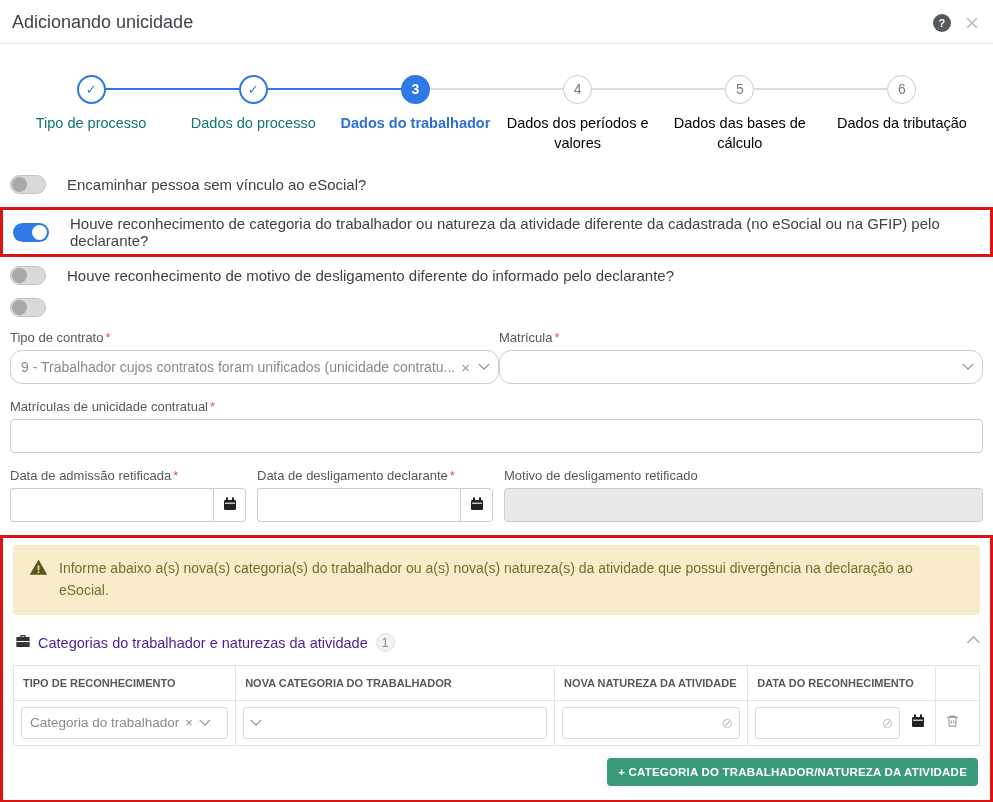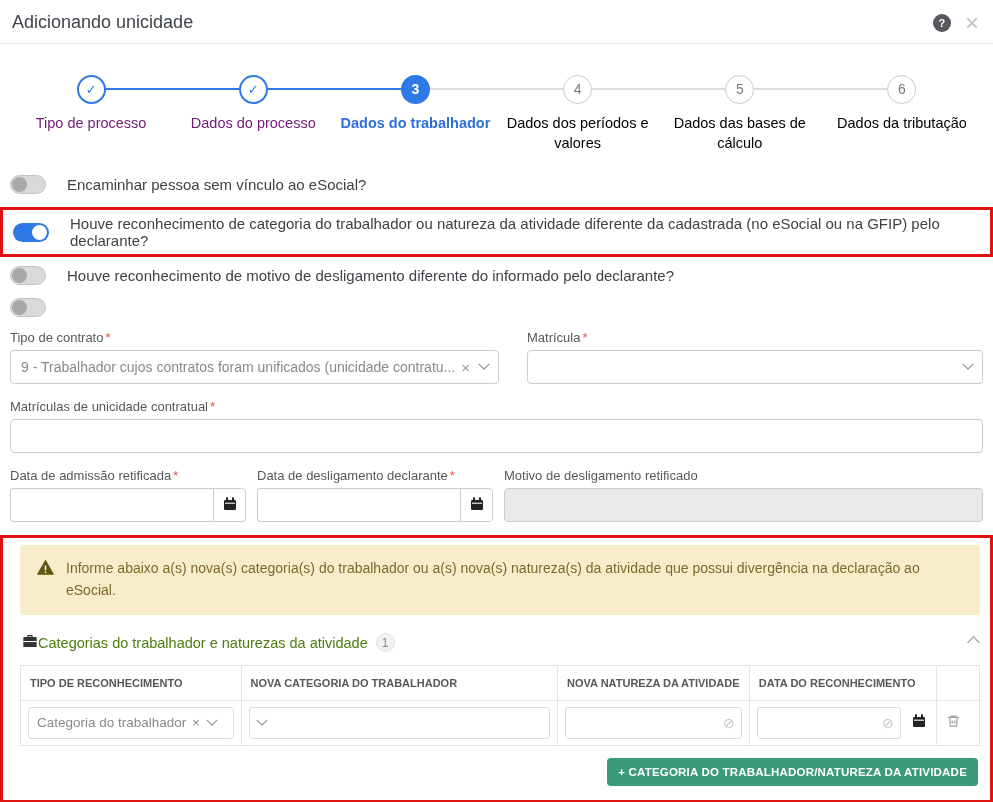--- a/index.html
+++ b/index.html
@@ -21,59 +21,59 @@
   .circle-row { display:flex; align-items:center; width:100%; height:30px; }
   .seg { flex:1; height:2px; }
   .seg.blue { background:#2e79e5; }
   .seg.gray { background:#dcdcdc; }
   .seg.none { background:transparent; }
   .circle { width:29px; height:29px; border-radius:50%; display:flex; align-items:center; justify-content:center; font-size:14px; flex:0 0 29px; }
   .step.done .circle { border:2px solid #2e79e5; color:#2e79e5; background:#fff; font-weight:bold; font-size:13px; }
   .step.active .circle { background:#2e79e5; color:#fff; font-weight:bold; }
   .step.todo .circle { border:1px solid #c9c9c9; color:#7b7b7b; background:#fff; }
   .step-label { margin-top:10px; font-size:14.5px; text-align:center; max-width:150px; line-height:1.35; }
-  .step.done .step-label { color:#701a75; }
+  .step.done .step-label { color:#0f766e; }
   .step.active .step-label { color:#2e6fd8; font-weight:bold; }
   .step.todo .step-label { color:#000000; }
 
   
   .toggles { margin-top:22px; }
   .toggle-row { display:flex; align-items:center; gap:21px; margin:0 0 13px 0; }
   .switch { width:36px; height:19px; border-radius:10px; position:relative; flex:0 0 36px; cursor:pointer; }
   .switch.off { background:#d9d9d9; border:1px solid #c3c3c3; }
   .switch.off .knob { position:absolute; left:1px; top:1px; width:15px; height:15px; border-radius:50%; background:#a9a9a9; }
   .switch.on { background:#2e79e5; }
   .switch.on .knob { position:absolute; right:2px; top:2px; width:15px; height:15px; border-radius:50%; background:#fff; }
   .toggle-label { font-size:15px; color:#3e4247; }
   .red-box { border:3px solid #e01212; margin:0 -10px 9px -10px; padding:5px 10px; }
   .red-box .toggle-row { margin:0; }
 
   
   .field-label { font-size:13px; color:#55595c; margin-bottom:5px; }
   .req { color:#e0544a; margin-left:2px; }
-  .grid-2 { display:grid; grid-template-columns:1fr 1fr; gap:28px; margin-top:9px; }
+  .grid-2 { display:grid; grid-template-columns:1fr 1fr; gap:0; margin-top:9px; }
   .grid-3 { display:grid; grid-template-columns:236px 236px 1fr; gap:11px; margin-top:15px; }
   .full-row { margin-top:15px; }
-  .selectbox { height:34px; border:1px solid #ccc; border-radius:4px; background:#fff; display:flex; align-items:center; padding:0 10px; font-size:14px; color:#8a8a8a; cursor:pointer; }
+  .selectbox { height:34px; border:1px solid #ccc; border-radius:12px; background:#fff; display:flex; align-items:center; padding:0 10px; font-size:14px; color:#8a8a8a; cursor:pointer; }
   .selectbox .val { flex:1; white-space:nowrap; overflow:hidden; }
   .sel-x { color:#999; font-size:15px; margin:0 10px 0 6px; cursor:pointer; }
   .chev { width:8px; height:8px; border-right:1.5px solid #8a8a8a; border-bottom:1.5px solid #8a8a8a; transform:rotate(45deg) translate(-2px,-2px); flex:0 0 8px; }
   .chev-up { width:9px; height:9px; border-right:1.7px solid #8a8a8a; border-bottom:1.7px solid #8a8a8a; transform:rotate(-135deg); cursor:pointer; }
   .textinput { width:100%; height:34px; border:1px solid #ccc; border-radius:4px; padding:0 10px; font-size:14px; color:#444; font-family:inherit; }
   .textinput:disabled { background:#e9e9e9; }
   .dategroup { display:flex; }
   .dategroup .textinput { border-radius:4px 0 0 4px; border-right:none; }
   .calbtn { width:38px; height:34px; border:1px solid #ccc; border-radius:0 4px 4px 0; background:#fff; display:flex; align-items:center; justify-content:center; cursor:pointer; }
 
   
-  .red-box2 { border:3px solid #e01212; margin:13px -10px 0 -10px; padding:7px 10px 12px 17px; }
+  .red-box2 { border:3px solid #e01212; margin:13px -10px 0 -10px; padding:7px 10px 12px 10px; }
   .alert-warn { background:#f8edca; border-radius:4px; padding:13px 16px; display:flex; gap:11px; align-items:flex-start; }
   .alert-warn .txt { font-size:14px; color:#7c6a2b; line-height:1.55; max-width:920px; }
   .section-head { display:flex; align-items:center; margin:18px 2px 12px 2px; }
-  .section-title { font-size:14.5px; color:#4d7c0f; }
+  .section-title { font-size:14.5px; color:#4c1d95; margin-left:7px; }
   .count-badge { margin-left:8px; min-width:19px; height:19px; border-radius:50%; background:#f2f2f2; border:1px solid #e2e2e2; color:#8a8a8a; font-size:12px; display:flex; align-items:center; justify-content:center; padding:0 4px; }
   .section-head .spacer { flex:1; }
 
   table.cat { width:100%; border-collapse:collapse; }
   table.cat th { border:1px solid #e3e3e3; font-size:11px; color:#55595c; text-align:left; padding:11px 9px; text-transform:uppercase; }
   table.cat td { border:1px solid #e3e3e3; padding:6px 7px; }
   .c1 { width:23%; } .c2 { width:33%; } .c3 { width:20%; } .c4 { width:19.5%; } .c5 { width:4.5%; }
   .cell-select { height:32px; border:1px solid #ddd; border-radius:3px; display:flex; align-items:center; padding:0 8px; font-size:13.5px; color:#8a8a8a; cursor:pointer; background:#fff; }
   .mini-x { color:#8a8a8a; font-size:13px; margin:0 8px 0 6px; cursor:pointer; }
   .cell-input-wrap { position:relative; display:flex; align-items:center; }

